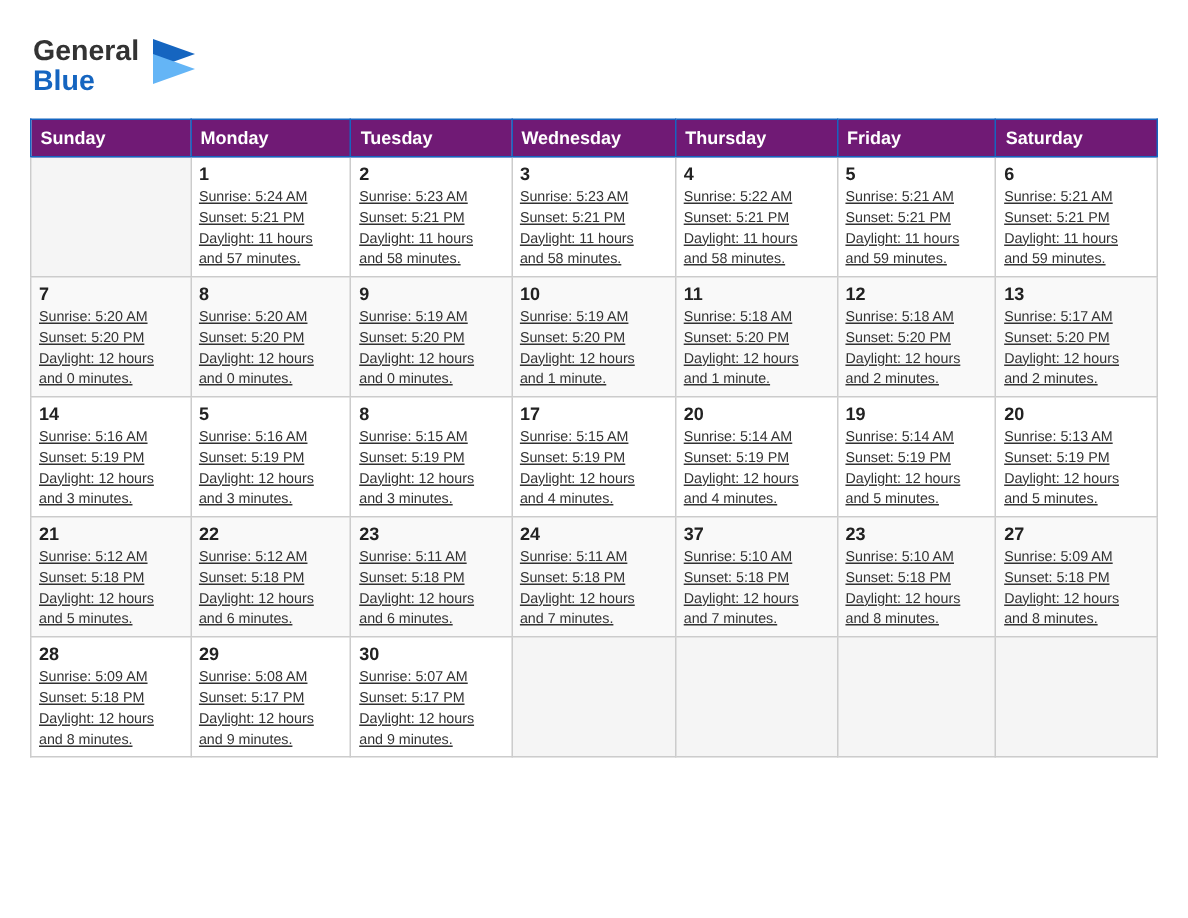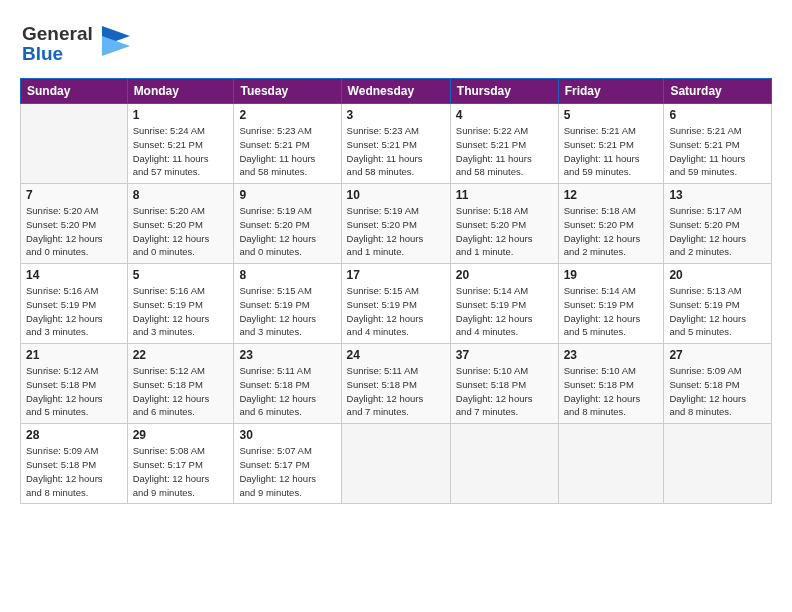--- a/index.html
+++ b/index.html
@@ -69,20 +69,21 @@
       font-size: 12px;
       font-weight: bold;
       color: #222;
       display: block;
       margin-bottom: 2px;
     }
     .day-info {
       font-size: 9.5px;
       color: #333;
       line-height: 1.45;
+      text-decoration: underline;
     }
     .empty-cell {
       background: #f5f5f5 !important;
     }
   </style>
 </head>
 <body>
 
 <div class="page">
   <div class="header">

